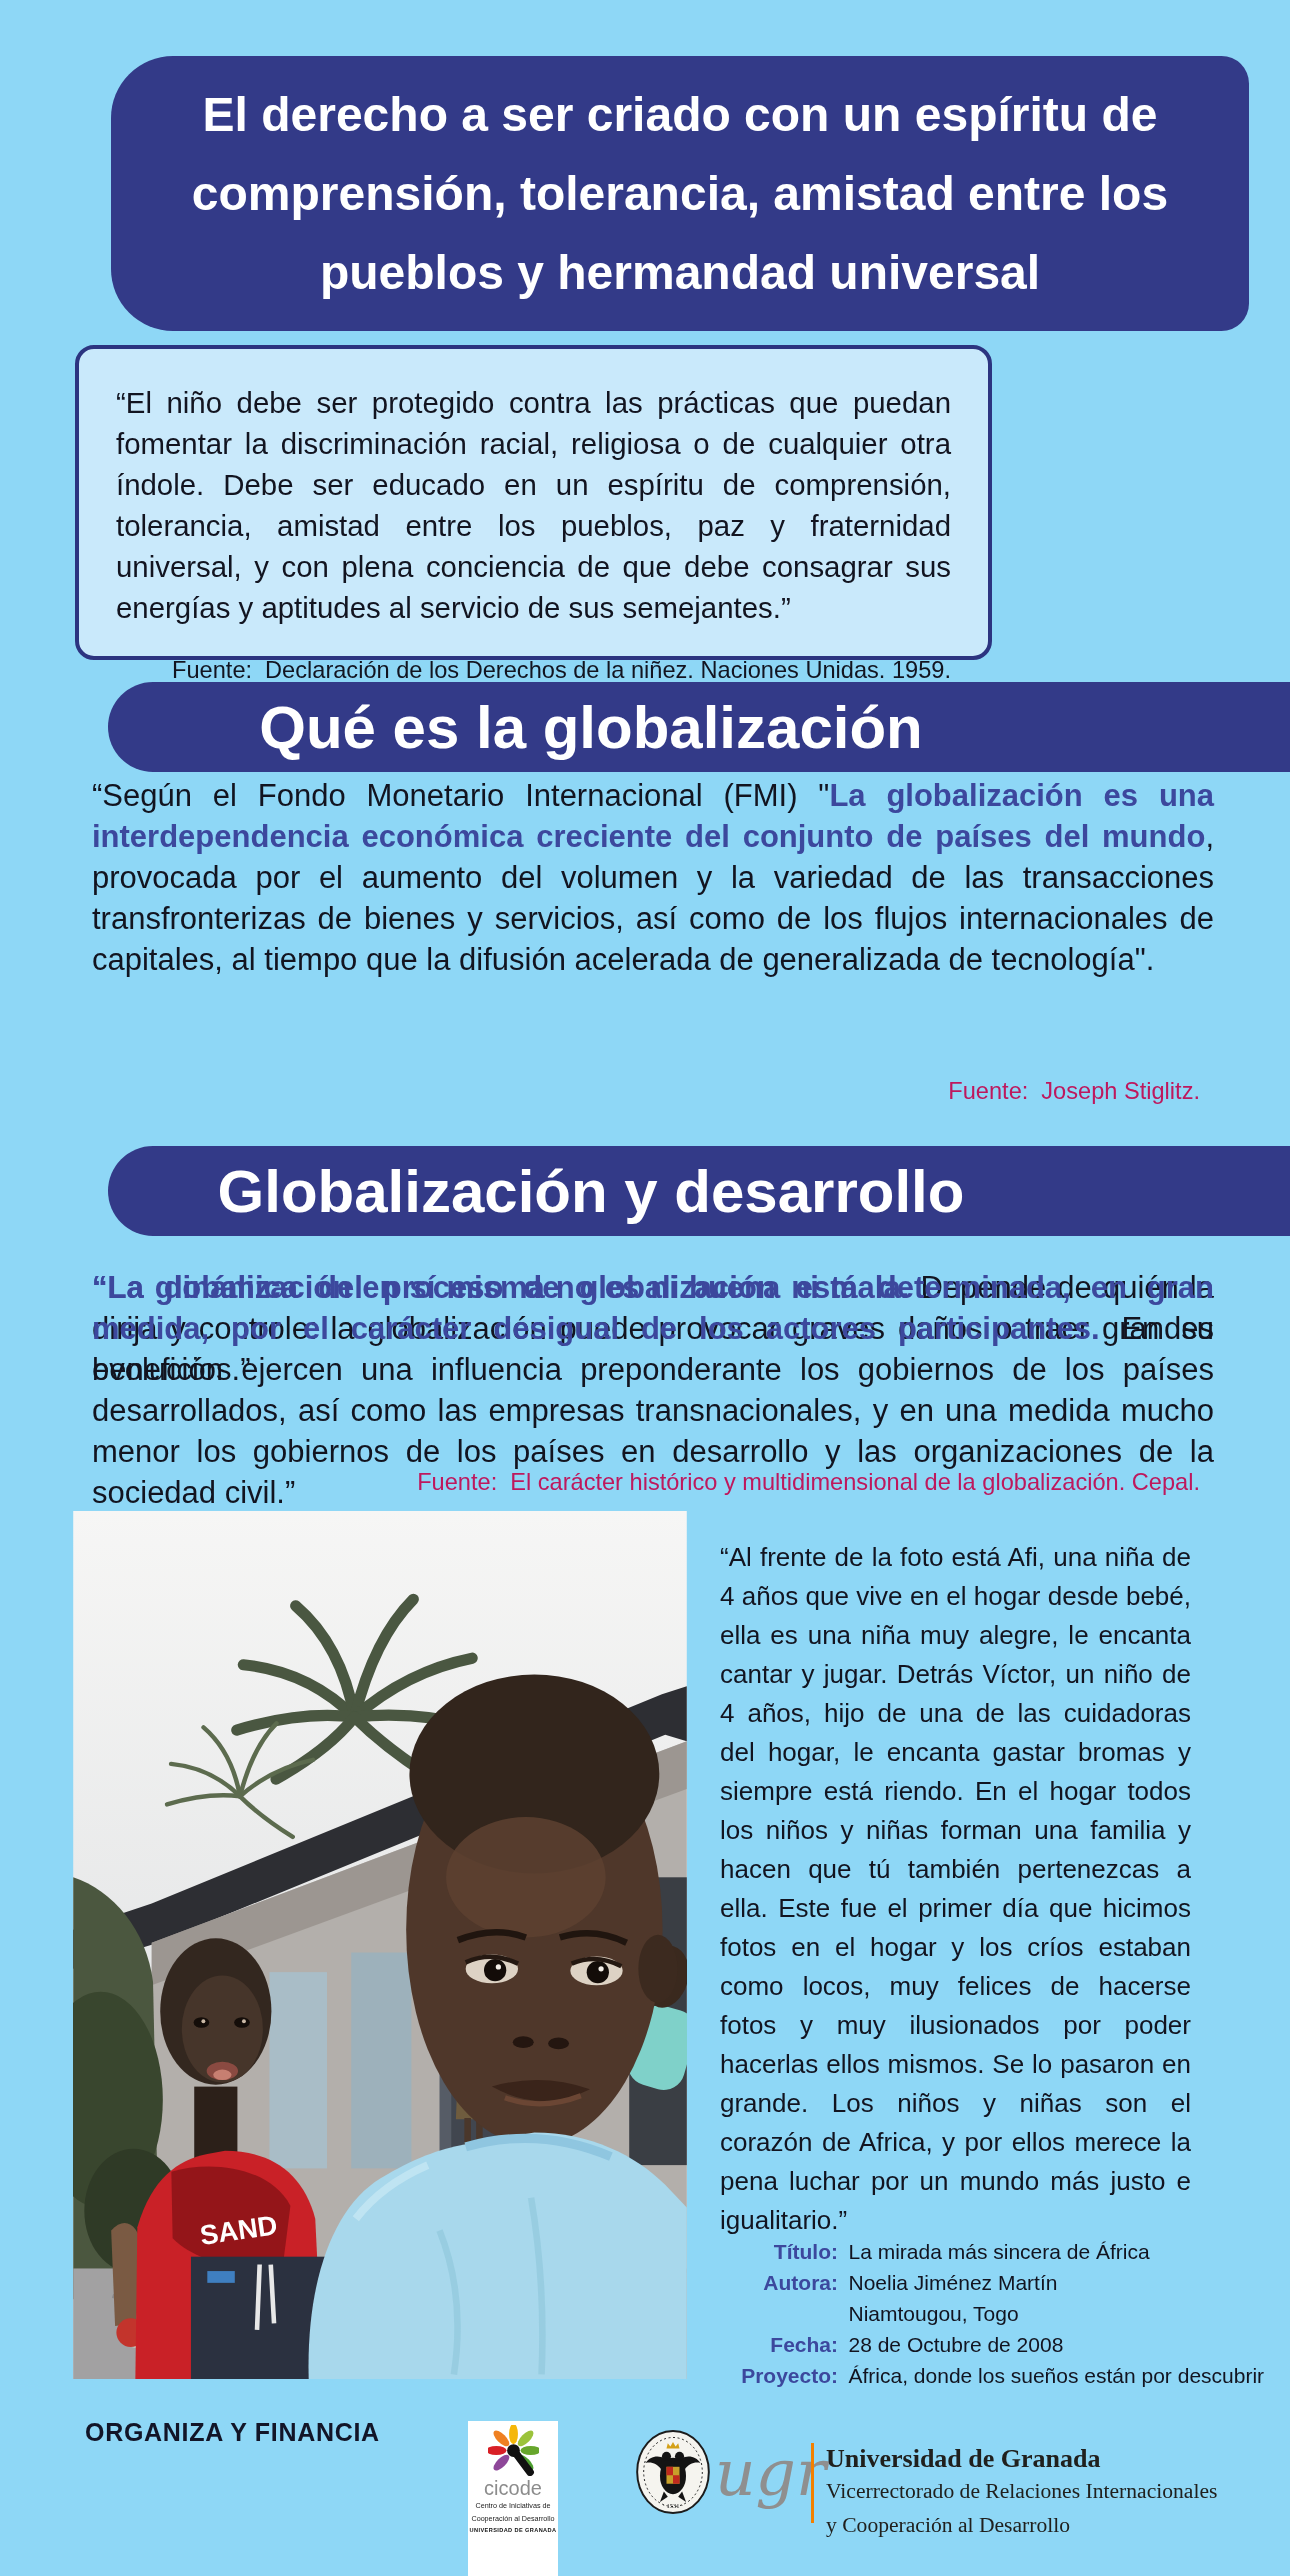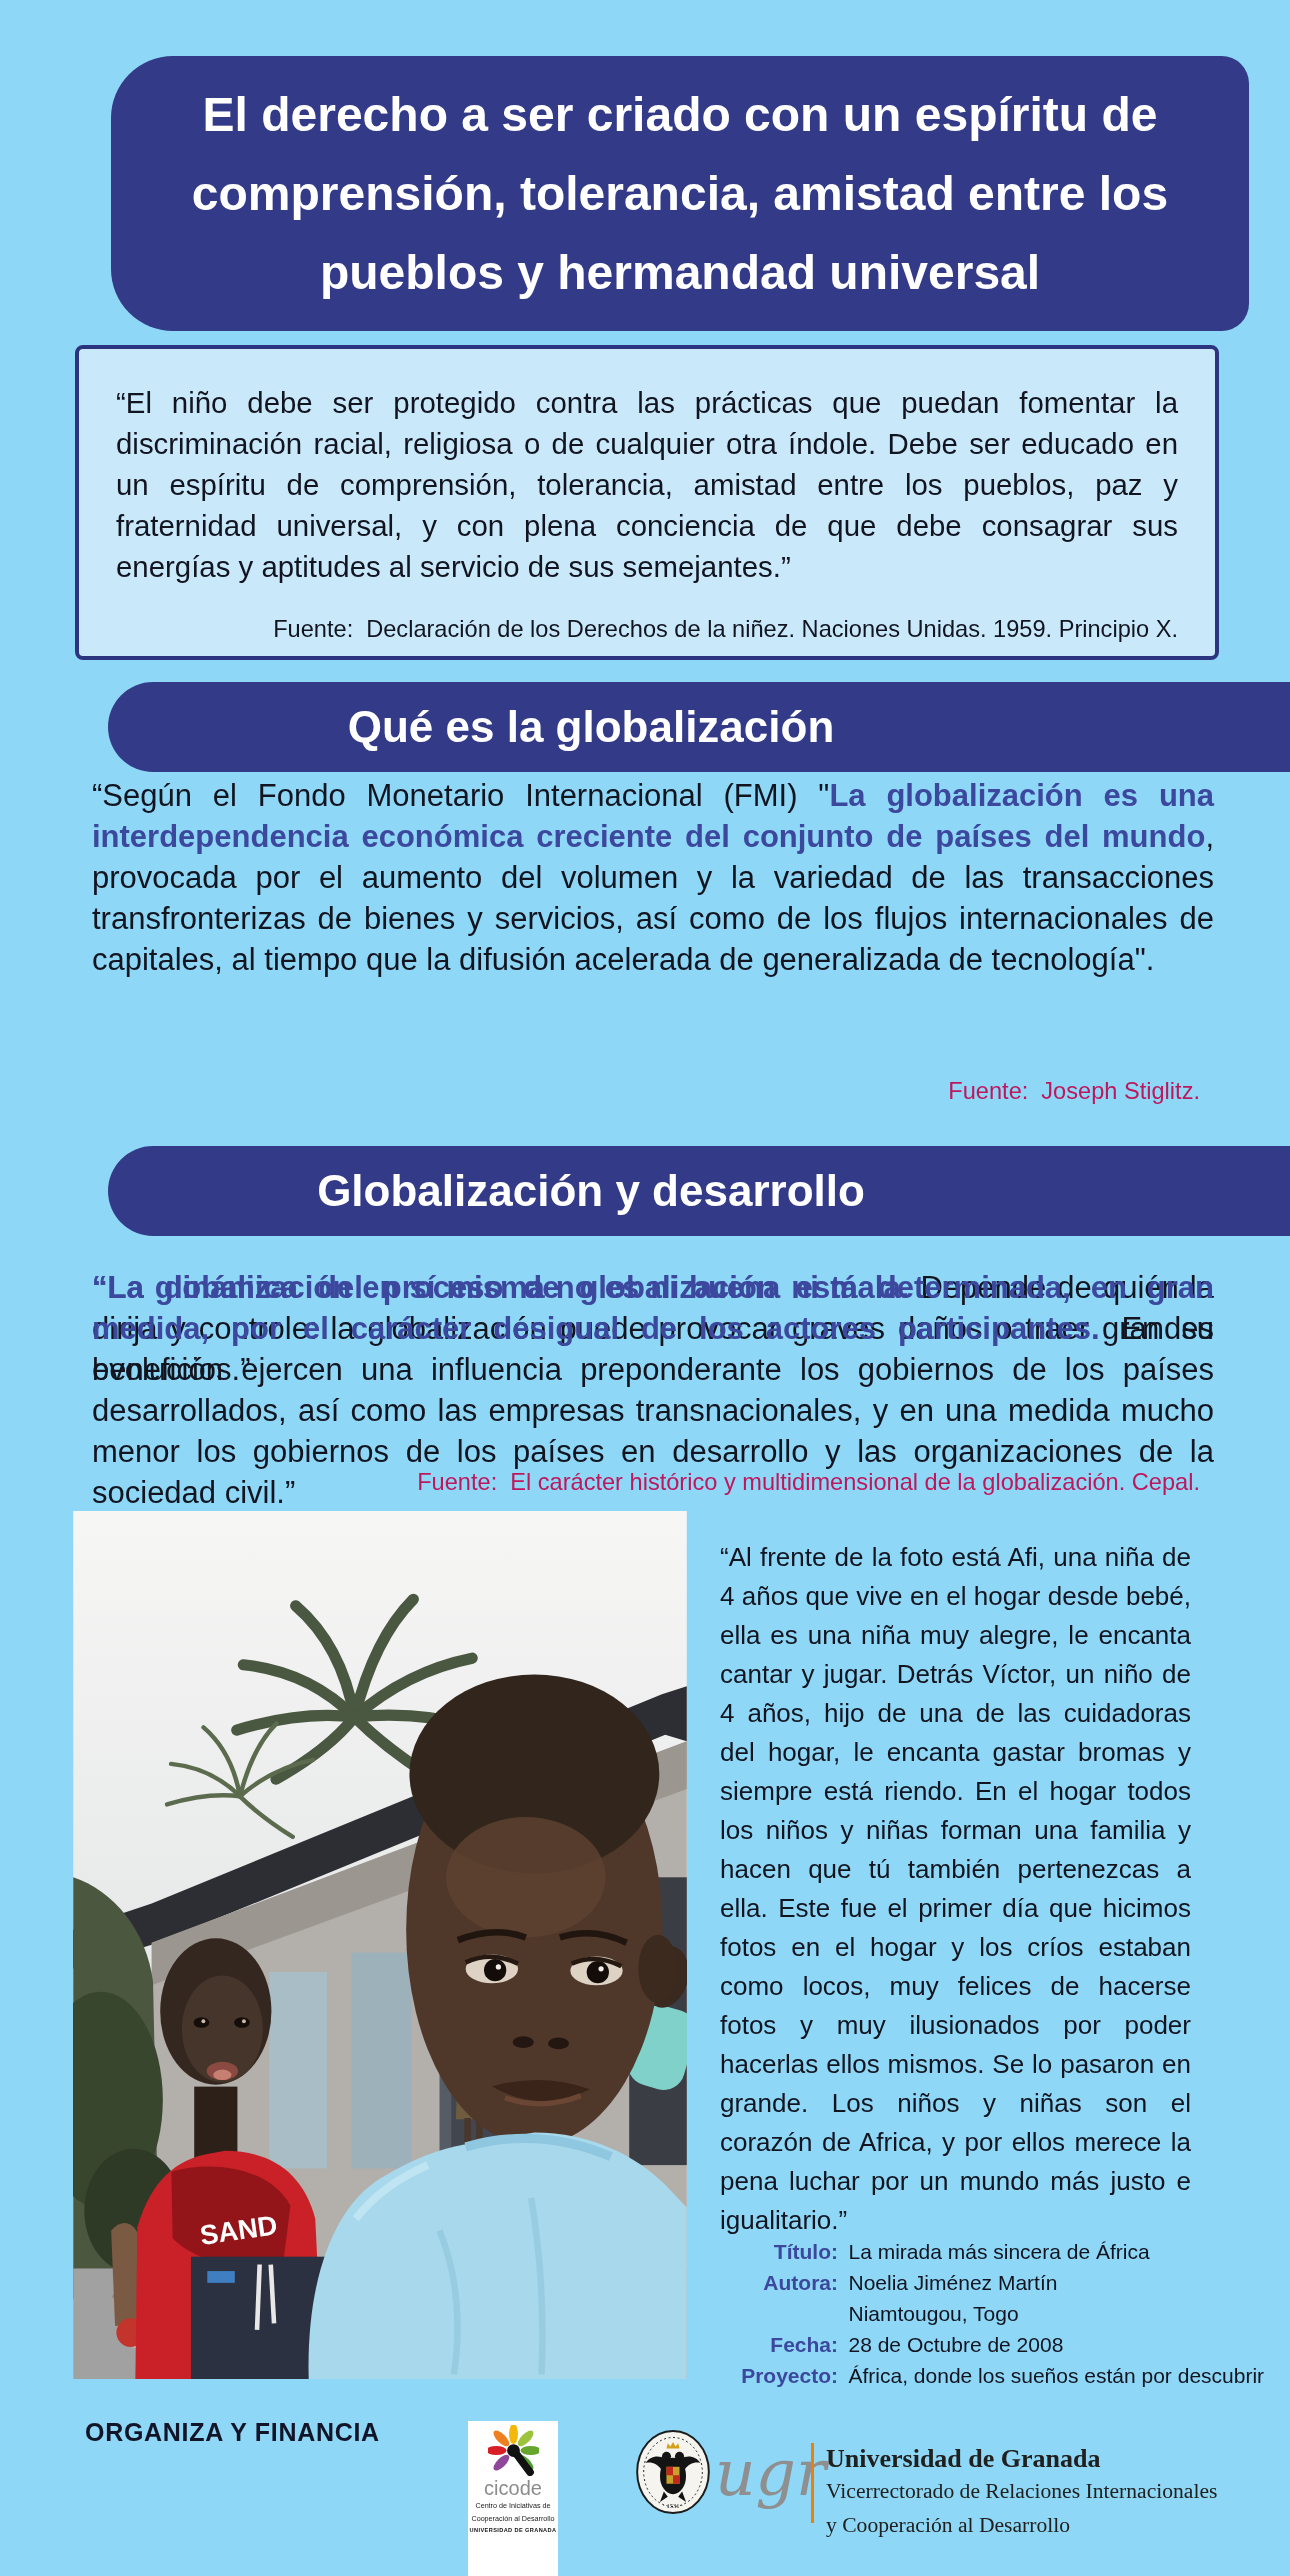--- a/index.html
+++ b/index.html
@@ -14,36 +14,36 @@
     left:111px;top:56px;width:1138px;height:275px;
     background:#333a88;border-radius:62px 27.5px 27.5px 62px;
     display:flex;align-items:center;justify-content:center;
   }
   .header-title{
     width:1099px;text-align:center;color:#ffffff;
     font-size:48px;line-height:79px;font-weight:700;letter-spacing:0;
   }
   
   .quote-box{
-    left:75px;top:345px;width:1144px;height:315px;box-sizing:border-box;
-    background:#c9e9fb;border:4.6px solid #2c3480;border-radius:8px;
+    left:75px;top:345px;width:917px;height:315px;box-sizing:border-box;
+    background:#c9e9fb;border:4.6px solid #2c3480;border-radius:19px;
     padding:33px 37px 15.7px 37px;
   }
   .quote-text{font-size:29.4px;line-height:41px;text-align:justify;color:#121420;}
   .source-line{margin-top:29px;text-align:right;font-size:23.6px;color:#121420;}
   .source-label{margin-right:13px;}
   
   .band{
     left:108px;right:0;height:90px;background:#333a88;
     border-radius:45px 0 0 45px;
     display:flex;align-items:center;justify-content:center;
   }
   .band1{top:682px;}
   .band2{top:1146px;}
-  .band-title{color:#ffffff;font-size:44px;font-weight:700;padding-right:216px;white-space:nowrap;}
+  .band-title{color:#ffffff;font-size:60px;font-weight:700;padding-right:216px;white-space:nowrap;}
   
   .para{left:92px;width:1122px;font-size:31px;line-height:41px;text-align:justify;}
   .para1{top:775px;}
   .para2{top:1267px;}
   .run-black{color:#121420;}
   .run-blue{color:#3c489d;font-weight:700;}
   .fuente{left:78px;width:1122px;text-align:right;font-size:23.6px;color:#be185d;}
   .fuente1{top:1078px;}
   .fuente2{top:1469px;}
   

